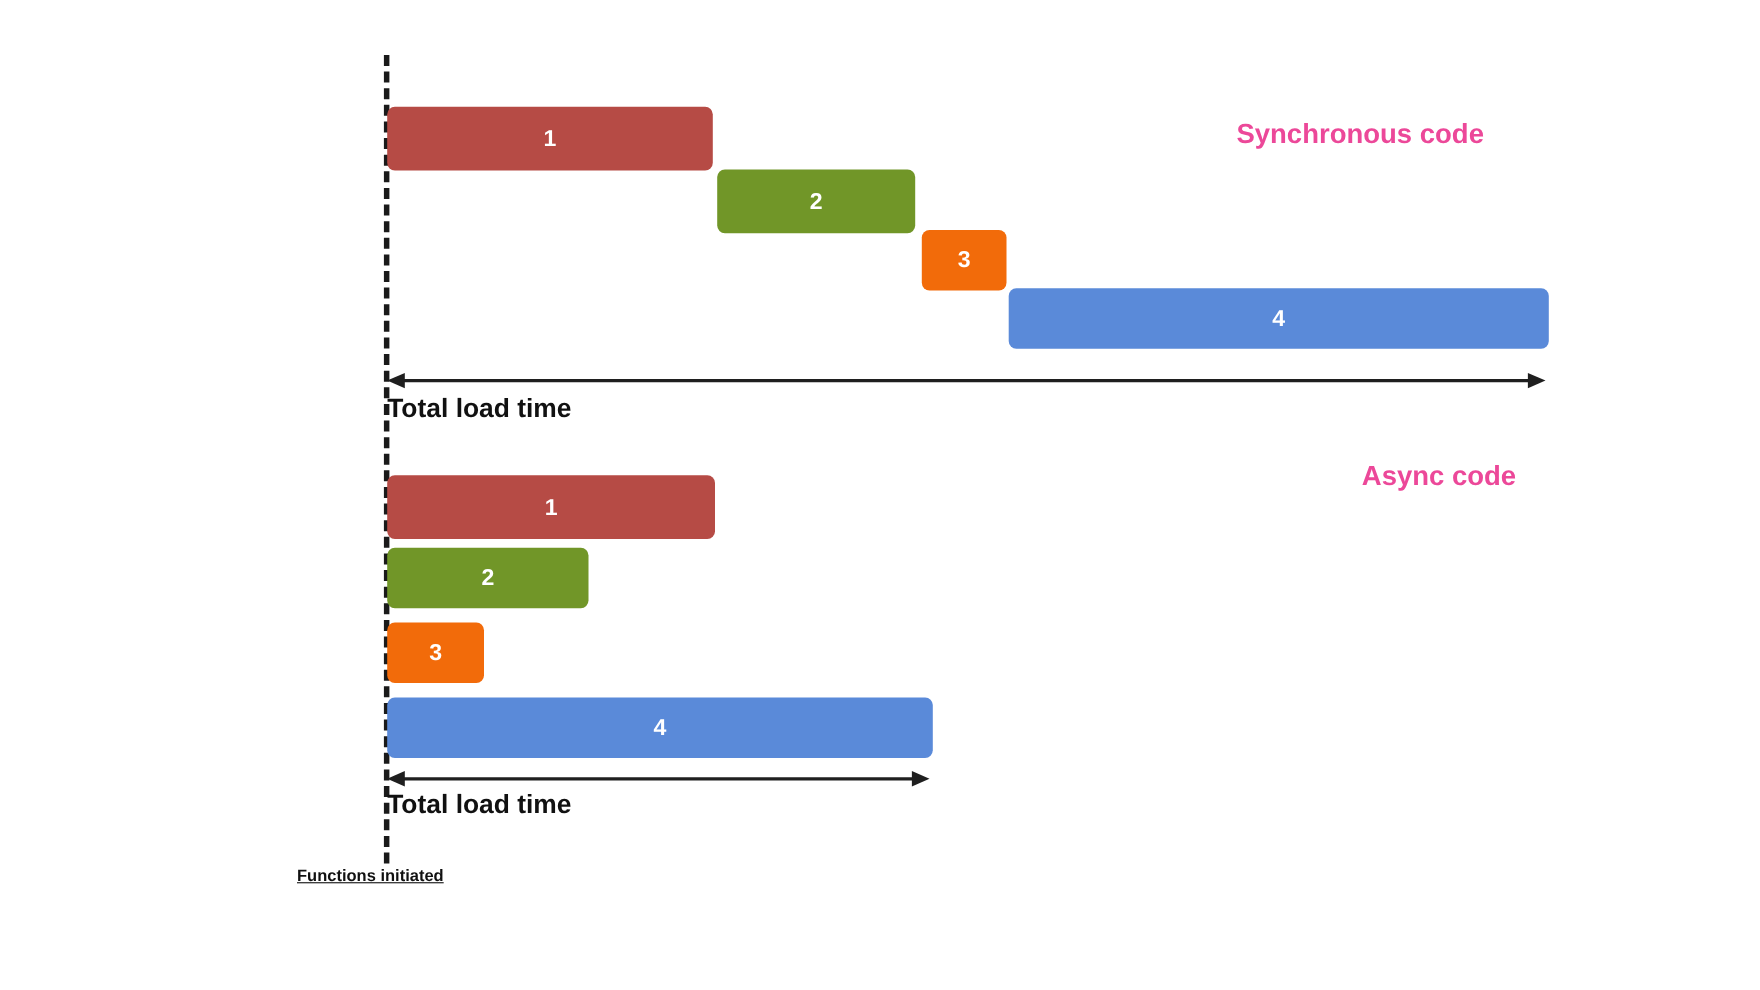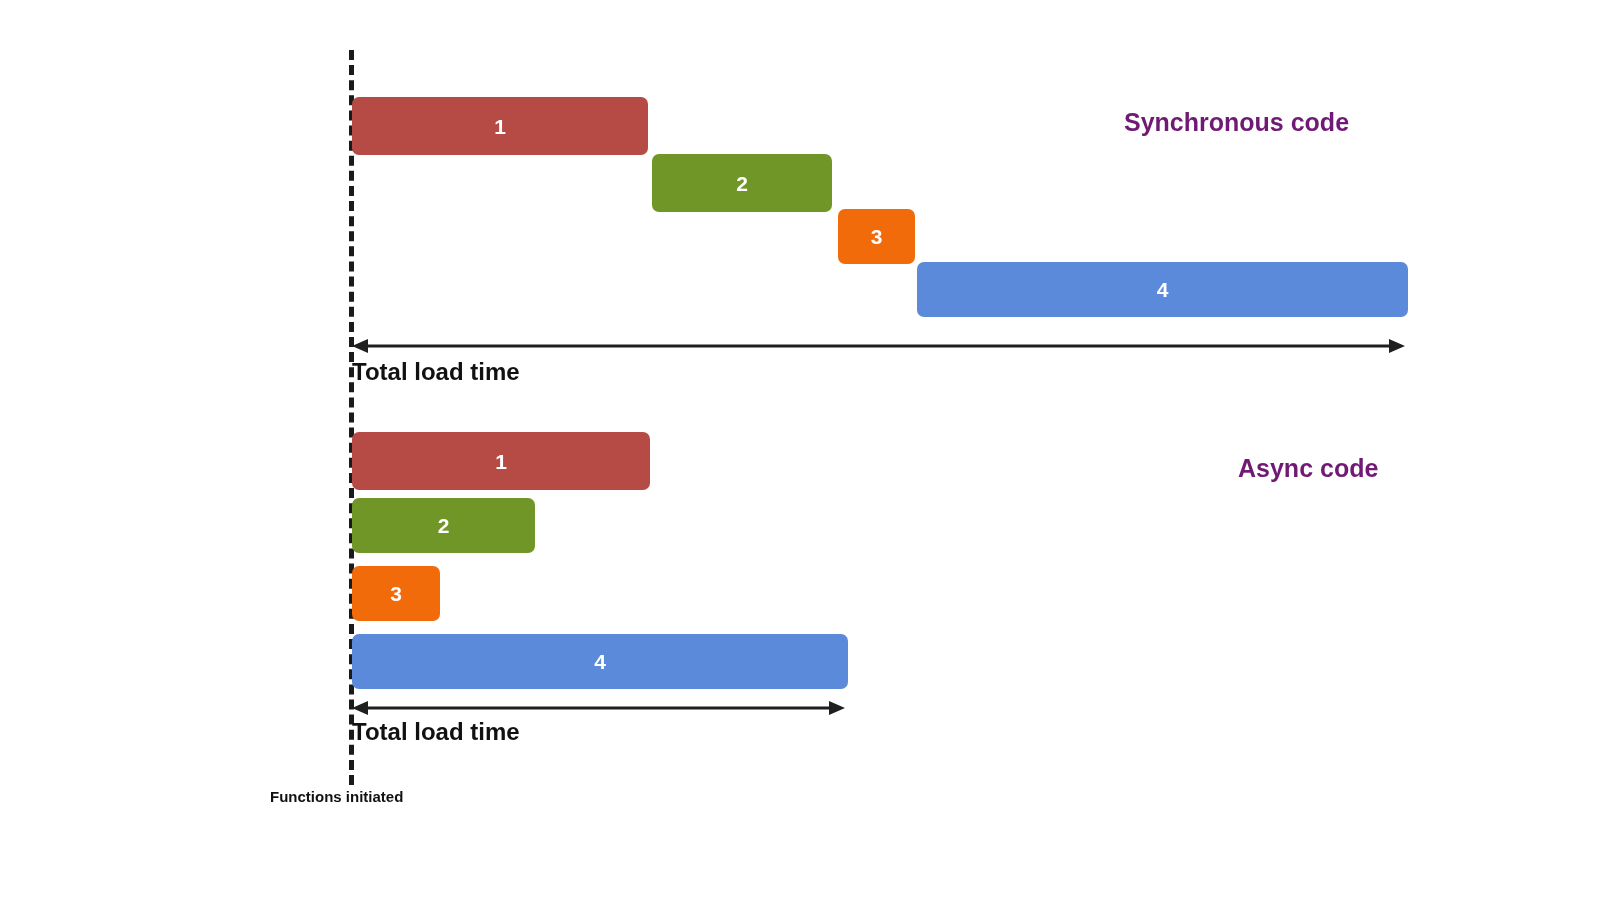--- a/index.html
+++ b/index.html
@@ -42,21 +42,21 @@
     justify-content: center;
     line-height: 1;
     box-sizing: border-box;
   }
 
   
   .section-label {
     position: absolute;
     font-size: 25px;
     font-weight: bold;
-    color: #701a75;
+    color: #ec4899;
     white-space: nowrap;
   }
 
   
   .measure {
     position: absolute;
     height: 26px;
   }
   .measure svg { display: block; overflow: visible; }
 
@@ -67,20 +67,21 @@
     color: #111111;
     white-space: nowrap;
   }
 
   .init-caption {
     position: absolute;
     font-size: 15px;
     font-weight: bold;
     color: #111111;
     white-space: nowrap;
+    text-decoration: underline;
   }
 </style>
 </head>
 <body>
 
 <div id="canvas">
 
   <div class="init-axis"></div>
 
   <div>
@@ -107,21 +108,21 @@
         <line x1="6" y1="11" x2="1047" y2="11" stroke="#1f1f1f" stroke-width="3"></line>
         <polygon points="0,11 16,4 16,18" fill="#1f1f1f"></polygon>
         <polygon points="1053,11 1037,4 1037,18" fill="#1f1f1f"></polygon>
       </svg>
     </div>
 
     <div class="measure-caption" style="left:352px; top:358px; width:1053px;">Total load time</div>
   </div>
 
   <div>
-    <div class="section-label" style="left:1238px; top:454px;">Async code</div>
+    <div class="section-label" style="left:1238px; top:419px;">Async code</div>
 
     <div class="bar" style="left:352px; top:432px; width:298px; height:58px; background:#B64B45;">
       <span>1</span>
     </div>
 
     <div class="bar" style="left:352px; top:498px; width:183px; height:55px; background:#719628;">
       <span>2</span>
     </div>
 
     <div class="bar" style="left:352px; top:566px; width:88px; height:55px; background:#F26B0A;">

